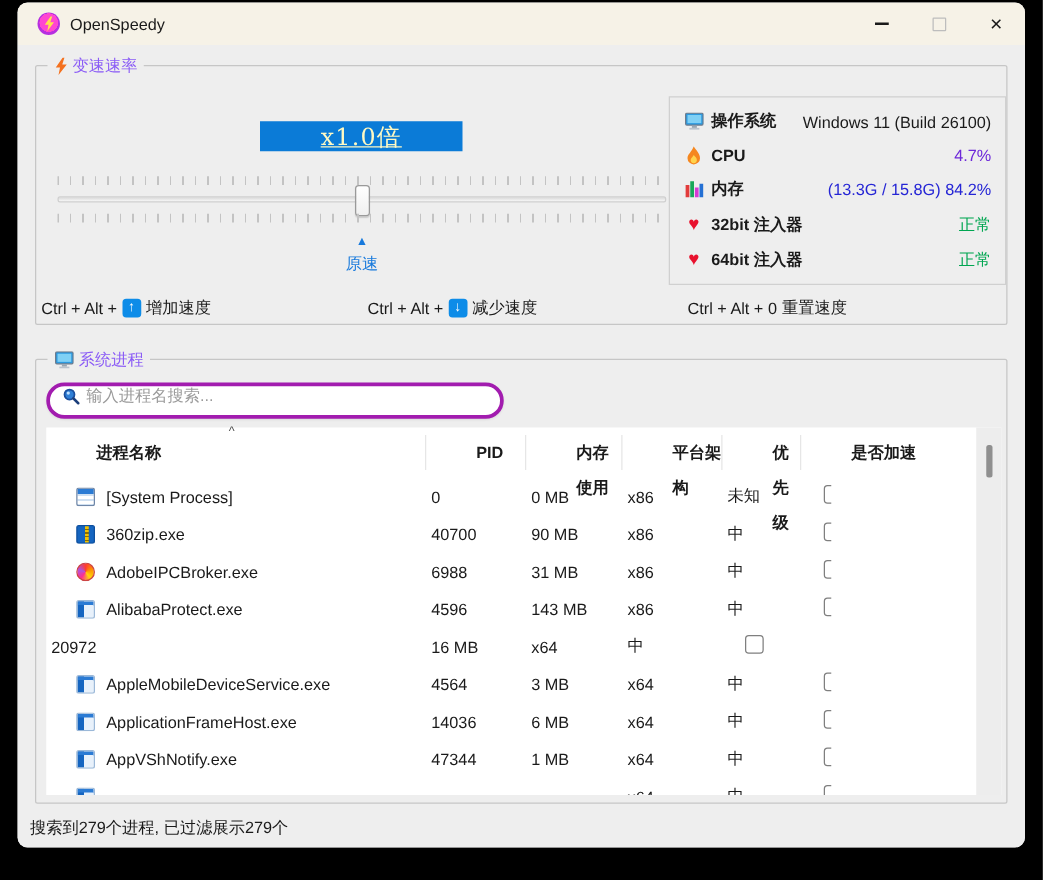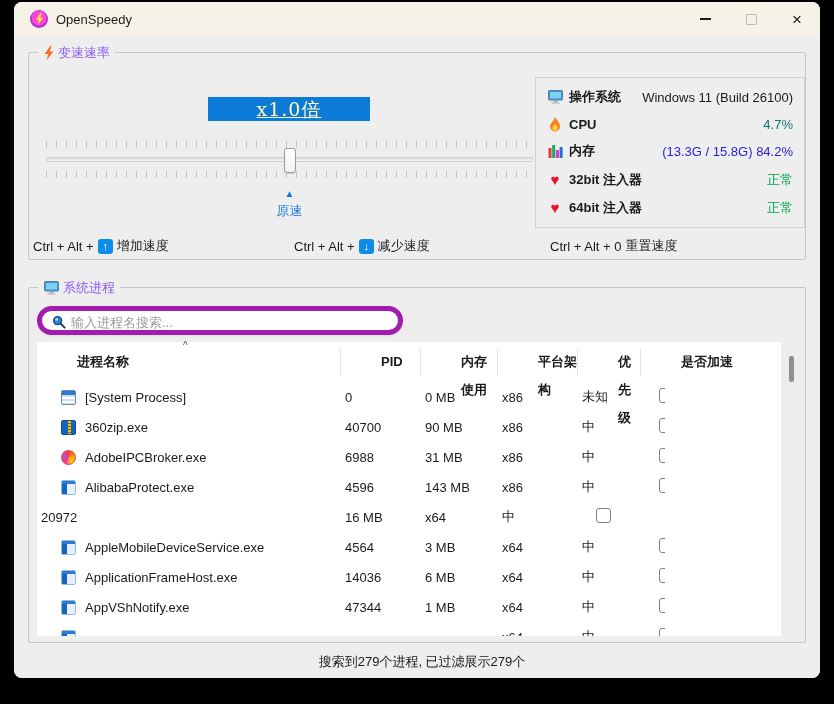--- a/index.html
+++ b/index.html
@@ -61,22 +61,22 @@
   .heart-glyph { color:#e8112d; font-size:15px; line-height:1; }
 
   .shortcuts { position:absolute; left:0; right:0; top:184px; height:18px; font-size:13px; color:#1a1a1a; }
   .shortcut { position:absolute; display:flex; align-items:center; gap:4px; white-space:nowrap; }
   #shortcut-1 { left:4px; } #shortcut-2 { left:265px; } #shortcut-3 { left:521px; }
   .key-icon { width:15px; height:15px; background:#0d8ce8; border-radius:3px; color:#fff;
     font-size:11px; line-height:15px; text-align:center; display:inline-block; }
 
   
   .searchbox { position:absolute; left:8px; top:18px; width:366px; height:29px;
-    background:#fff; border:5px solid #a21caf; border-radius:15px;
-    display:flex; align-items:flex-end; padding:0 10px; gap:5px; box-shadow:0 1px 2px rgba(0,0,0,.08); }
+    background:#fff; border:3px solid #a21caf; border-radius:15px;
+    display:flex; align-items:flex-start; padding:0 10px; gap:5px; box-shadow:0 1px 2px rgba(0,0,0,.08); }
   .searchbox input { border:none; outline:none; background:transparent; font-size:13px; flex:1;
     font-family:inherit; color:#1a1a1a; }
   .searchbox input::placeholder { color:#9b9b9b; }
 
   .proc-table { position:absolute; left:8px; top:54px; width:764px; height:294px; background:#fff; }
   .scroll-gutter { position:absolute; right:0; top:0; bottom:0; width:20px; background:#ededed; }
   .scroll-thumb { position:absolute; left:8px; top:14px; width:5px; height:26px; background:#8f8f8f; border-radius:2px; }
 
   .thead { position:relative; display:grid; grid-template-columns:304px 80px 77px 80px 63px 1fr;
     height:40px; align-items:center; width:744px; font-weight:bold; font-size:13px; color:#1a1a1a; }
@@ -100,21 +100,21 @@
     background-image:linear-gradient(#2b7bd4 0 4px,transparent 4px),
       repeating-linear-gradient(#cfe0f2 0 2px,#fff 2px 4px); }
   .picon.zip { position:relative; background:#1565c0; border-radius:2px 2px 2px 2px; border:1px solid #0d4f9e; }
   .picon.zip::after { content:""; position:absolute; left:6px; top:0; width:3px; height:100%;
     background:repeating-linear-gradient(#f2c200 0 2px,#8a6d00 2px 3px); }
   .picon.adobe { border-radius:50%;
     background:conic-gradient(#ff3b30,#ff9500,#ffd60a,#ff2d92,#af52de,#ff3b30); border:1px solid #cc4444; }
 
   
   .statusbar { height:30px; flex:none; background:#eeeeee; font-size:13px; color:#1a1a1a;
-    display:flex; align-items:flex-start; padding:5px 0 0 10px;justify-content:center; }
+    display:flex; align-items:flex-start; padding:5px 0 0 10px; }
 </style>
 </head>
 <body>
 
 <div id="stage">
   <div class="window">
 
     <div class="titlebar">
       <div class="app-logo">
         <svg width="9" height="12" viewBox="0 0 9 12">
@@ -176,21 +176,21 @@
   </div>
 
   <div class="info-row">
     <span class="icon16">
                 <svg width="12" height="15" viewBox="0 0 12 15">
                   <path d="M6 0 C7.5 3 11 5.5 11 9.5 A5 5 0 0 1 1 9.5 C1 6.5 4 5 6 0 Z" fill="#f5871f"></path>
                   <path d="M6 7 C7 8.5 8.5 9 8.5 11 A2.5 2.5 0 0 1 3.5 11 C3.5 9.5 5 9 6 7 Z" fill="#ffd34d"></path>
                 </svg>
               </span>
     <span class="info-label">CPU</span>
-    <span class="info-value" style="color: #0f766e;">4.7%</span>
+    <span class="info-value" style="color: #6d28d9;">4.7%</span>
   </div>
 
   <div class="info-row">
     <span class="icon16">
                 <svg width="15" height="14" viewBox="0 0 15 14">
                   <rect x="0.5" y="4" width="3" height="10" fill="#e23b3b"></rect>
                   <rect x="4.2" y="1" width="3" height="13" fill="#18a85a"></rect>
                   <rect x="7.9" y="6" width="3" height="8" fill="#d43bd4"></rect>
                   <rect x="11.6" y="3" width="3" height="11" fill="#2470d4"></rect>
                 </svg>

